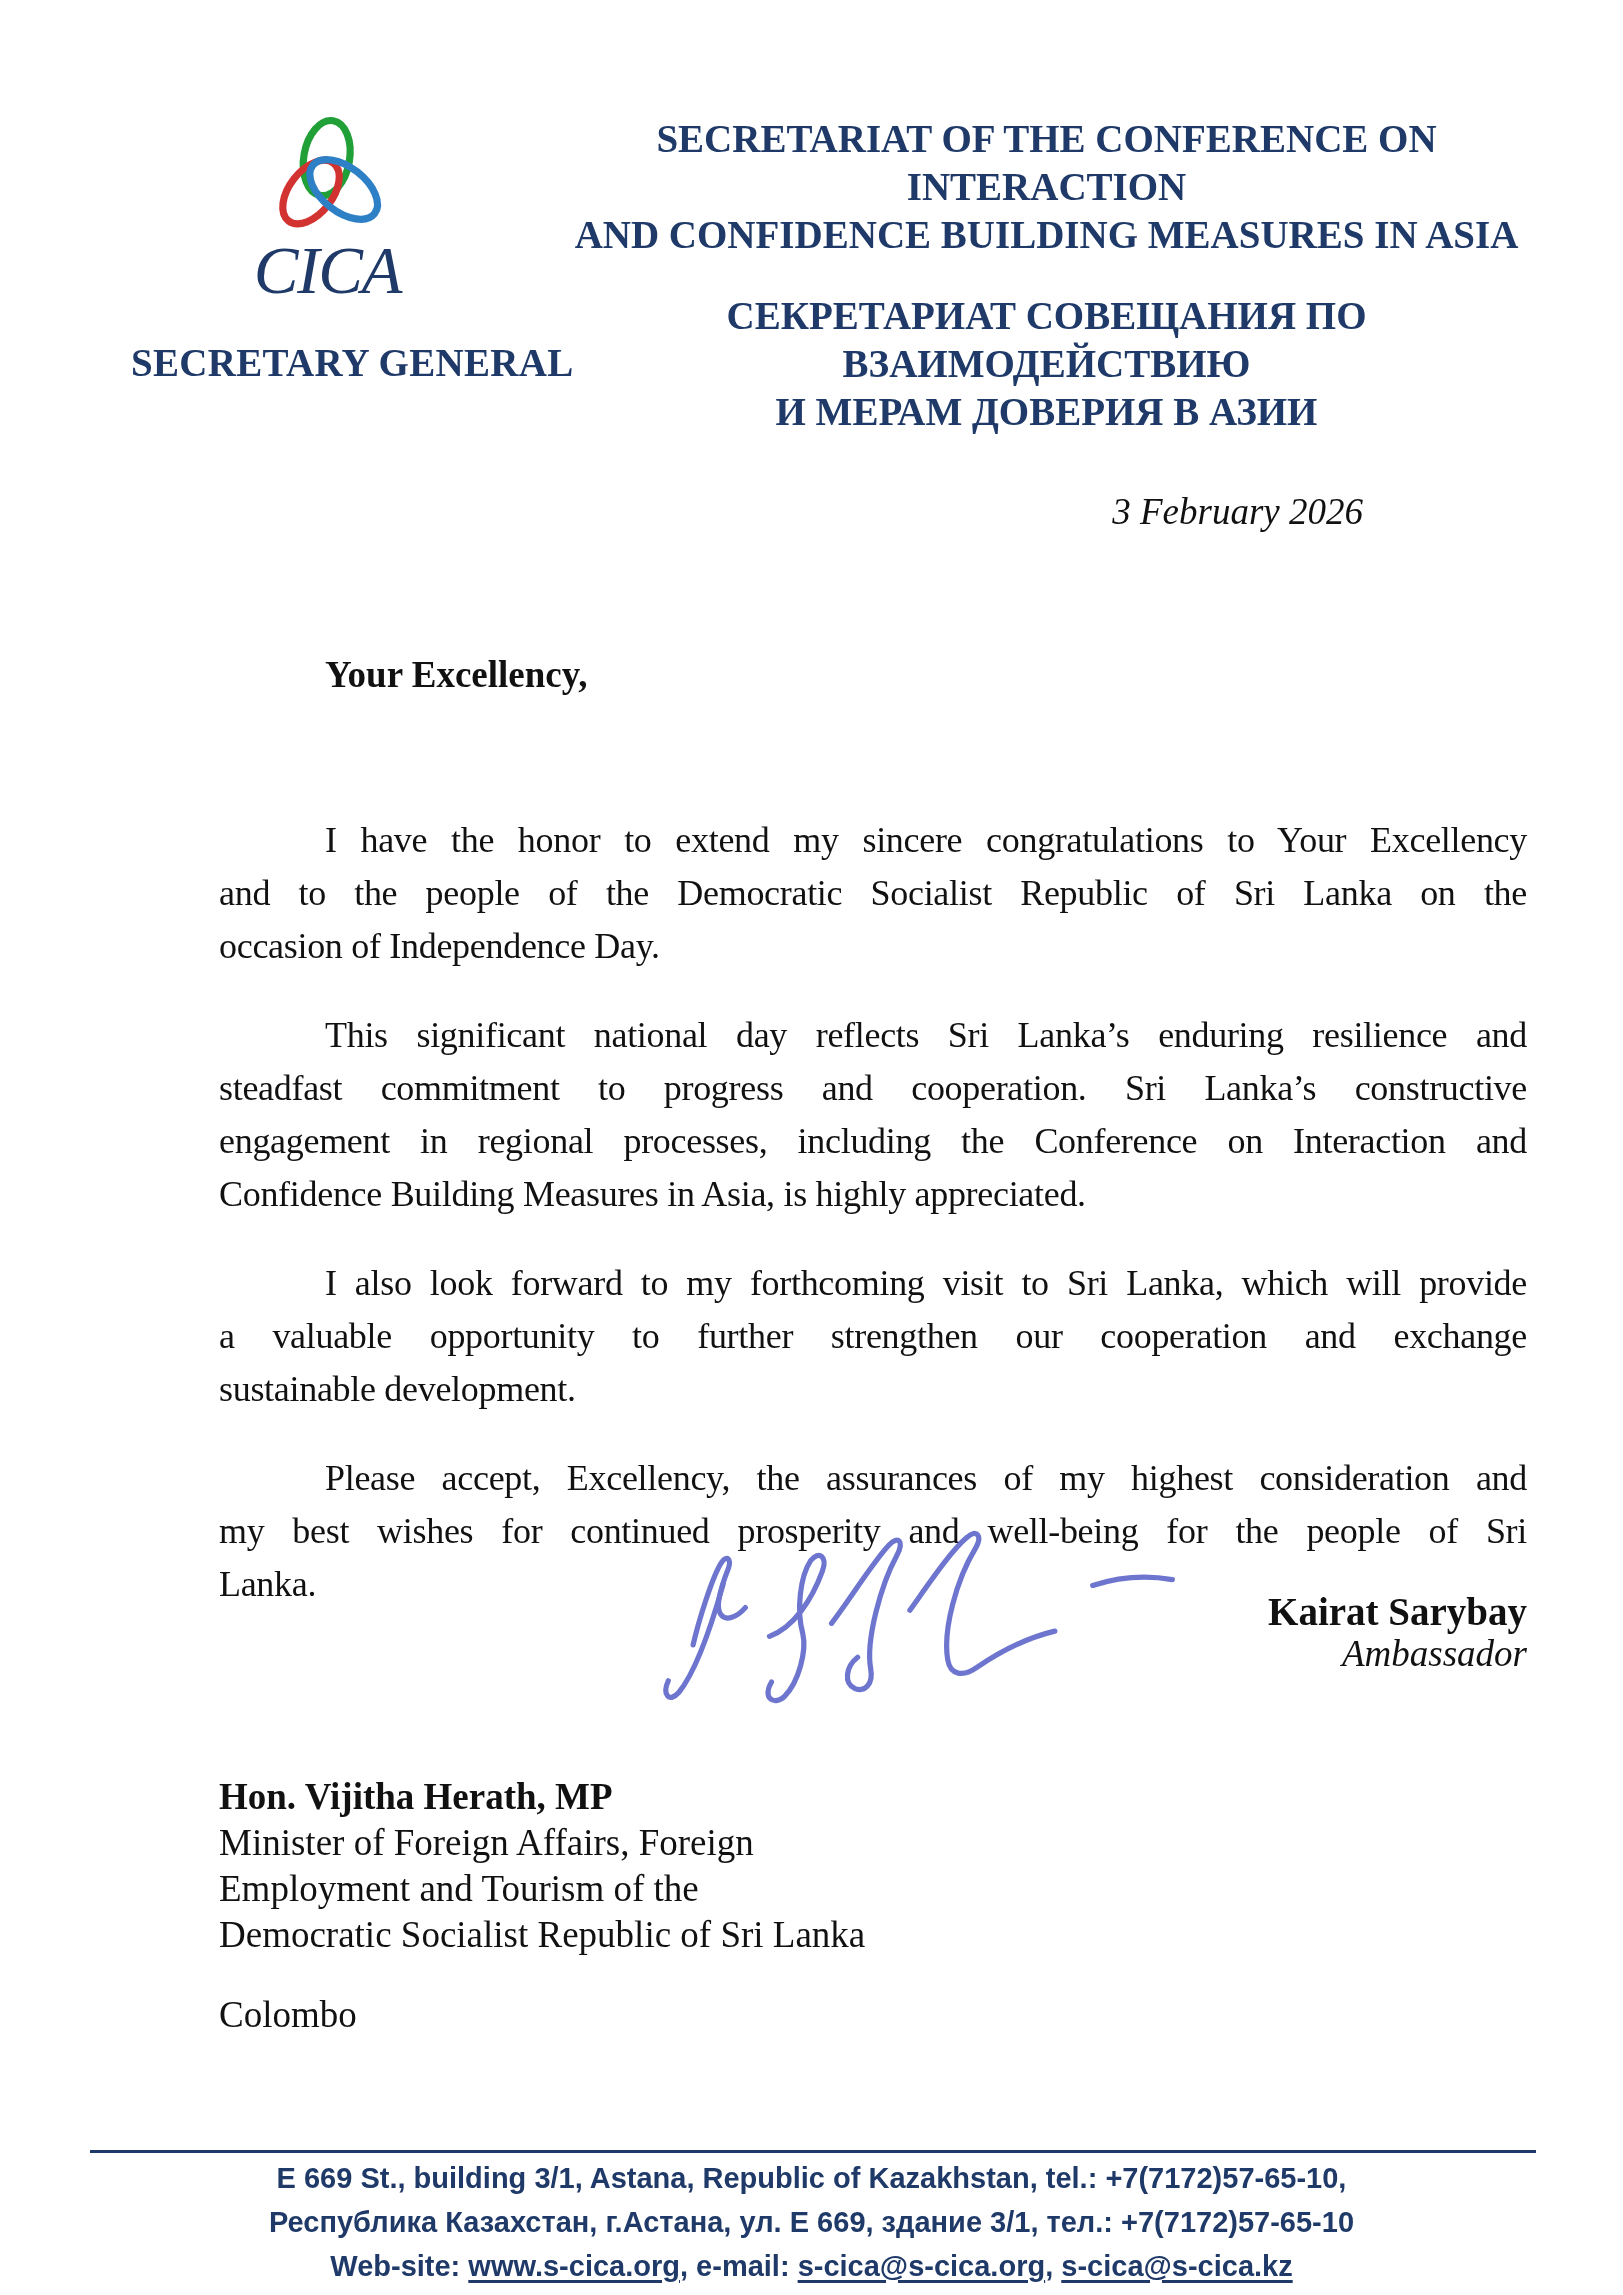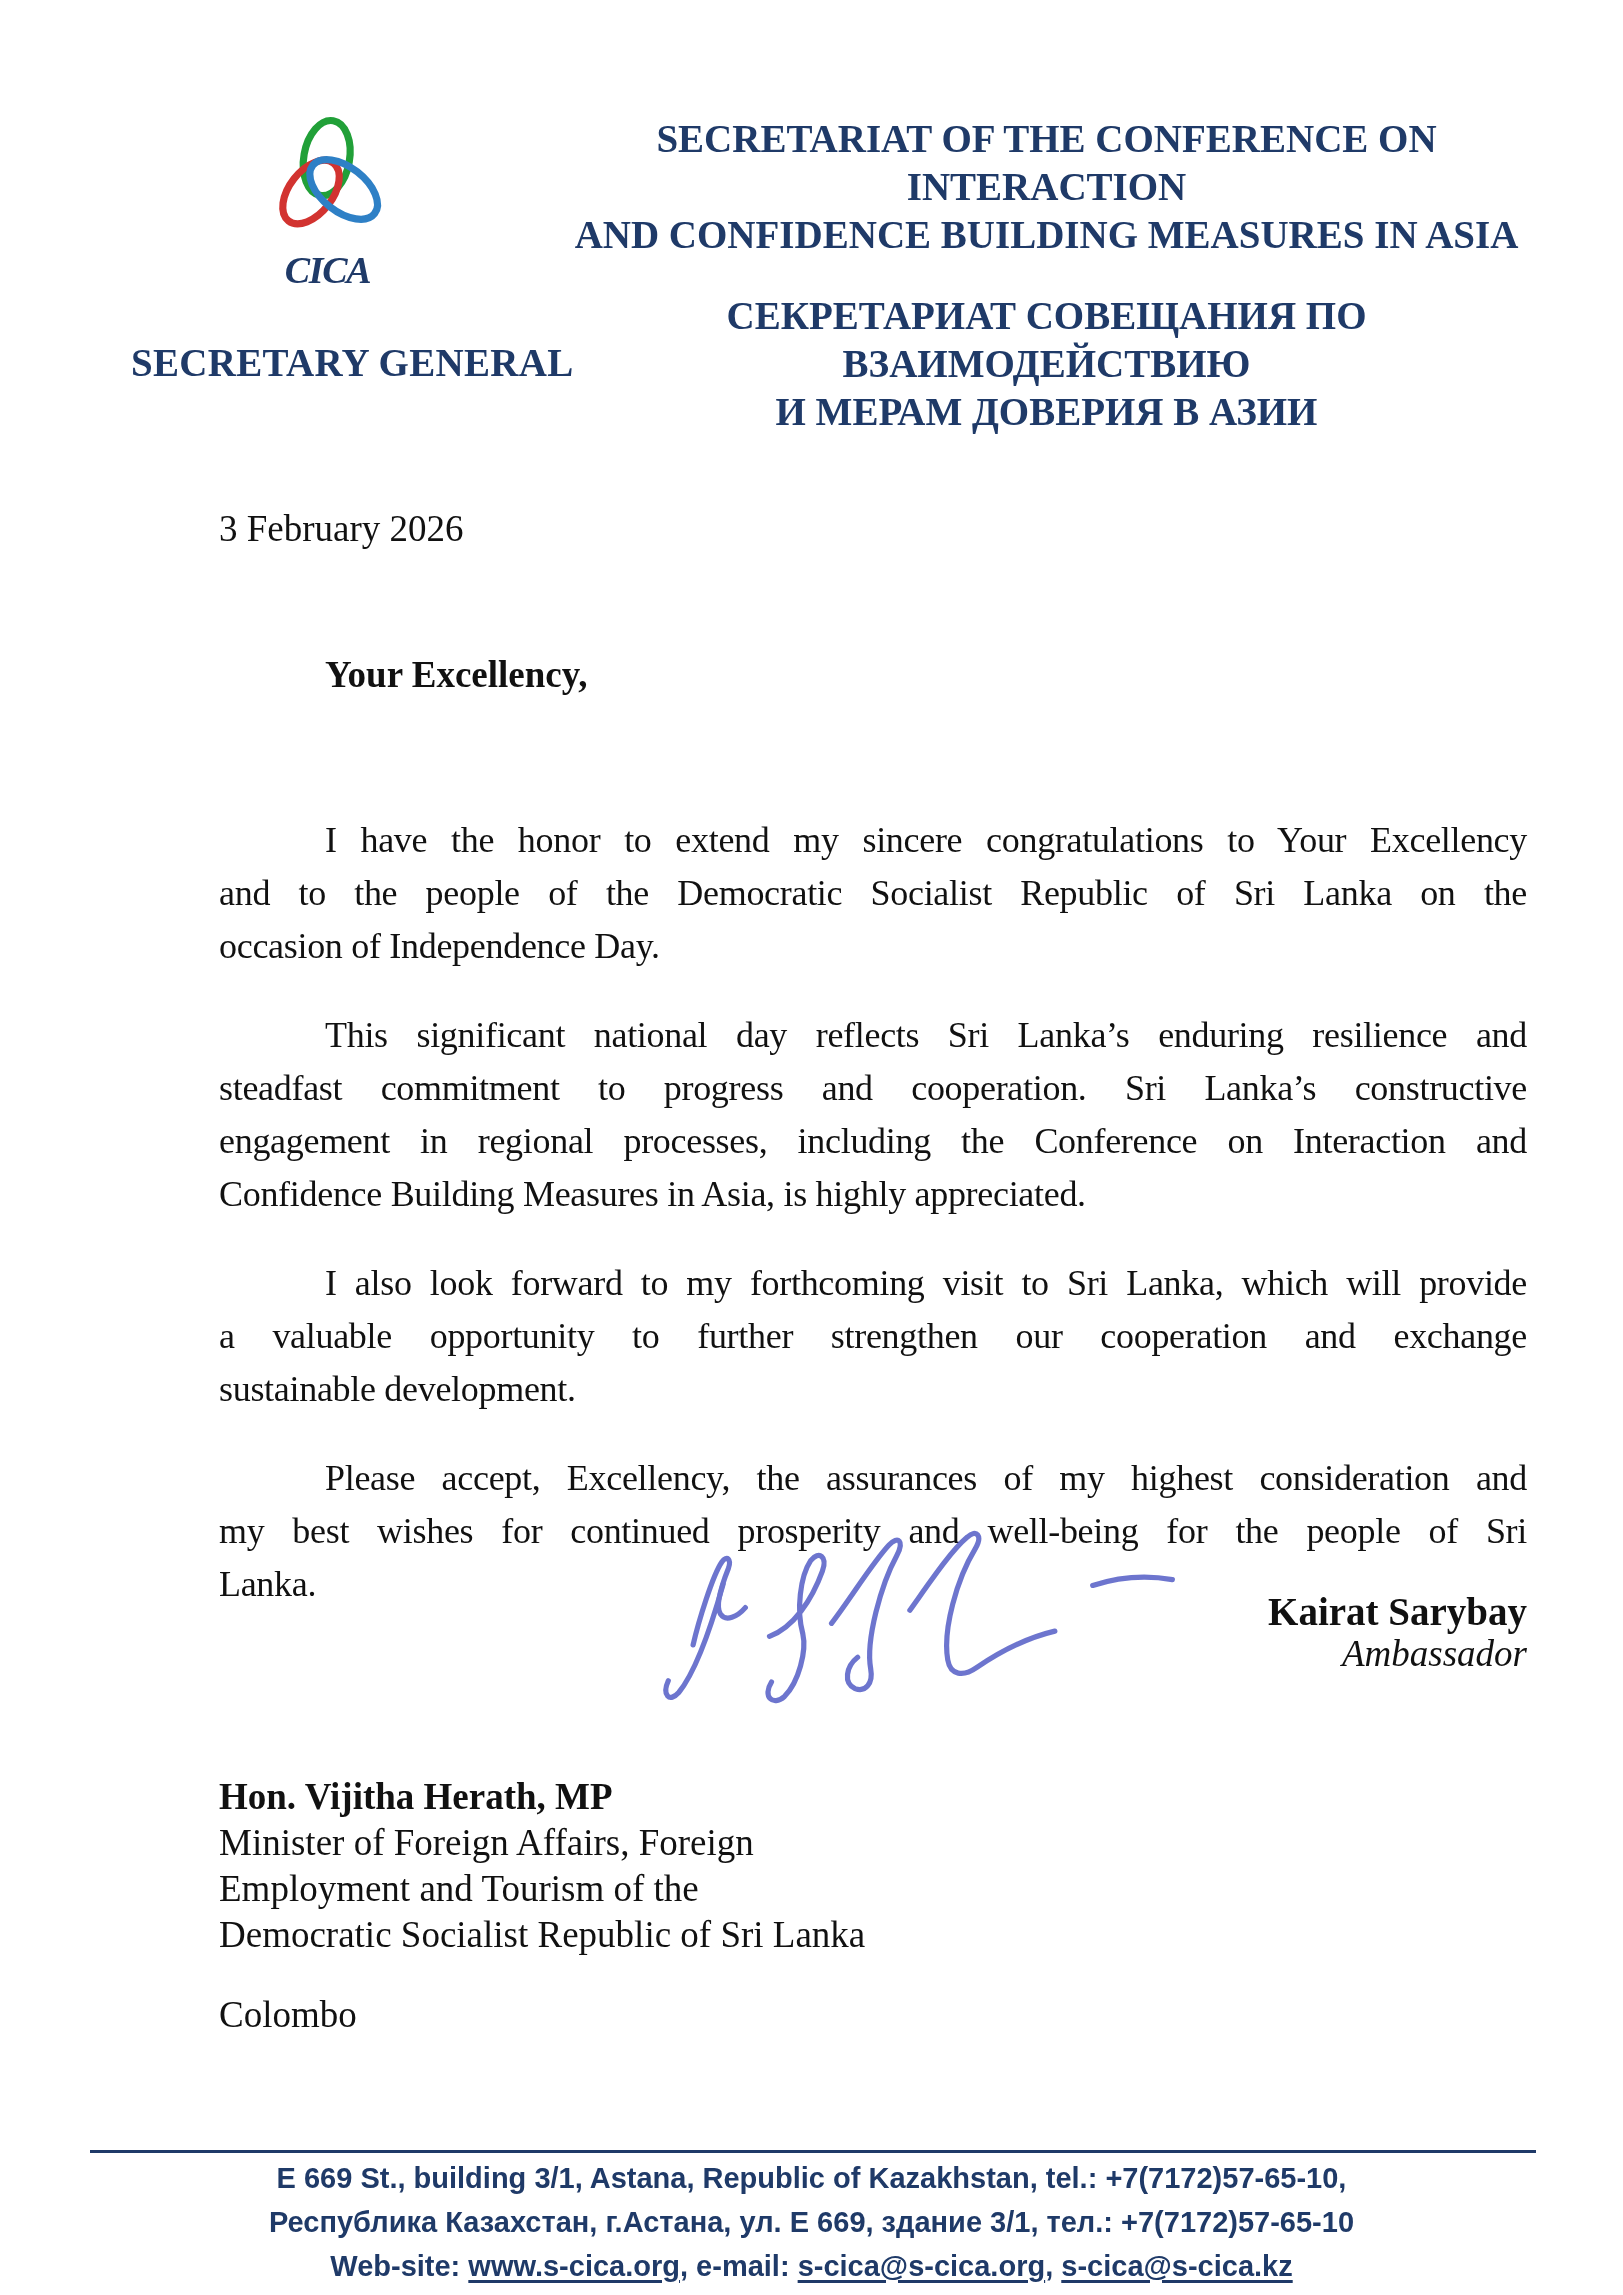--- a/index.html
+++ b/index.html
@@ -10,38 +10,38 @@
     margin:0 auto;
     overflow:hidden;
     font-family:"Liberation Serif","DejaVu Serif",serif;
     color:#111111;
   }
   
   .logo-block { position:absolute; left:131px; top:111px; width:393px; text-align:center; }
   .logo-knot { display:block; margin:0 auto; }
   .logo-wordmark {
     margin-top:3.9px;
-    font-size:38px; font-weight:bold; font-style:italic;
+    font-size:67px; font-weight:normal; font-style:italic;
     color:#1f3a68; letter-spacing:-1.3px; line-height:43px;
   }
   .office {
     position:absolute; left:131px; top:340px; width:419px;
     text-align:left; font-size:39px; font-weight:bold; color:#1f3a68;
     letter-spacing:0.3px; white-space:nowrap;
   }
   .titles {
     position:absolute; left:556px; top:115px; width:981px;
     text-align:center; color:#1f3a68; font-weight:bold; font-size:39px; line-height:48px;
   }
   .titles .spacer { height:33px; }
   
   .date-line {
-    position:absolute; left:219px; top:509px; width:1308px;
-    padding-right:164px; box-sizing:border-box;
-    font-size:37px; line-height:39px;
+    position:absolute; left:219px; top:492px; width:1308px;
+    text-align:right; padding-right:164px; box-sizing:border-box;
+    font-style:italic; font-size:37px; line-height:39px;
   }
   .salutation {
     position:absolute; left:219px; top:652px; width:1308px;
     font-weight:bold; font-size:37px; line-height:46px; text-indent:106px;
   }
   .body-block { position:absolute; left:219px; top:778px; width:1308px; }
   .bline {
     font-size:36px; line-height:53px; letter-spacing:-0.3px;
     white-space:normal;
   }

